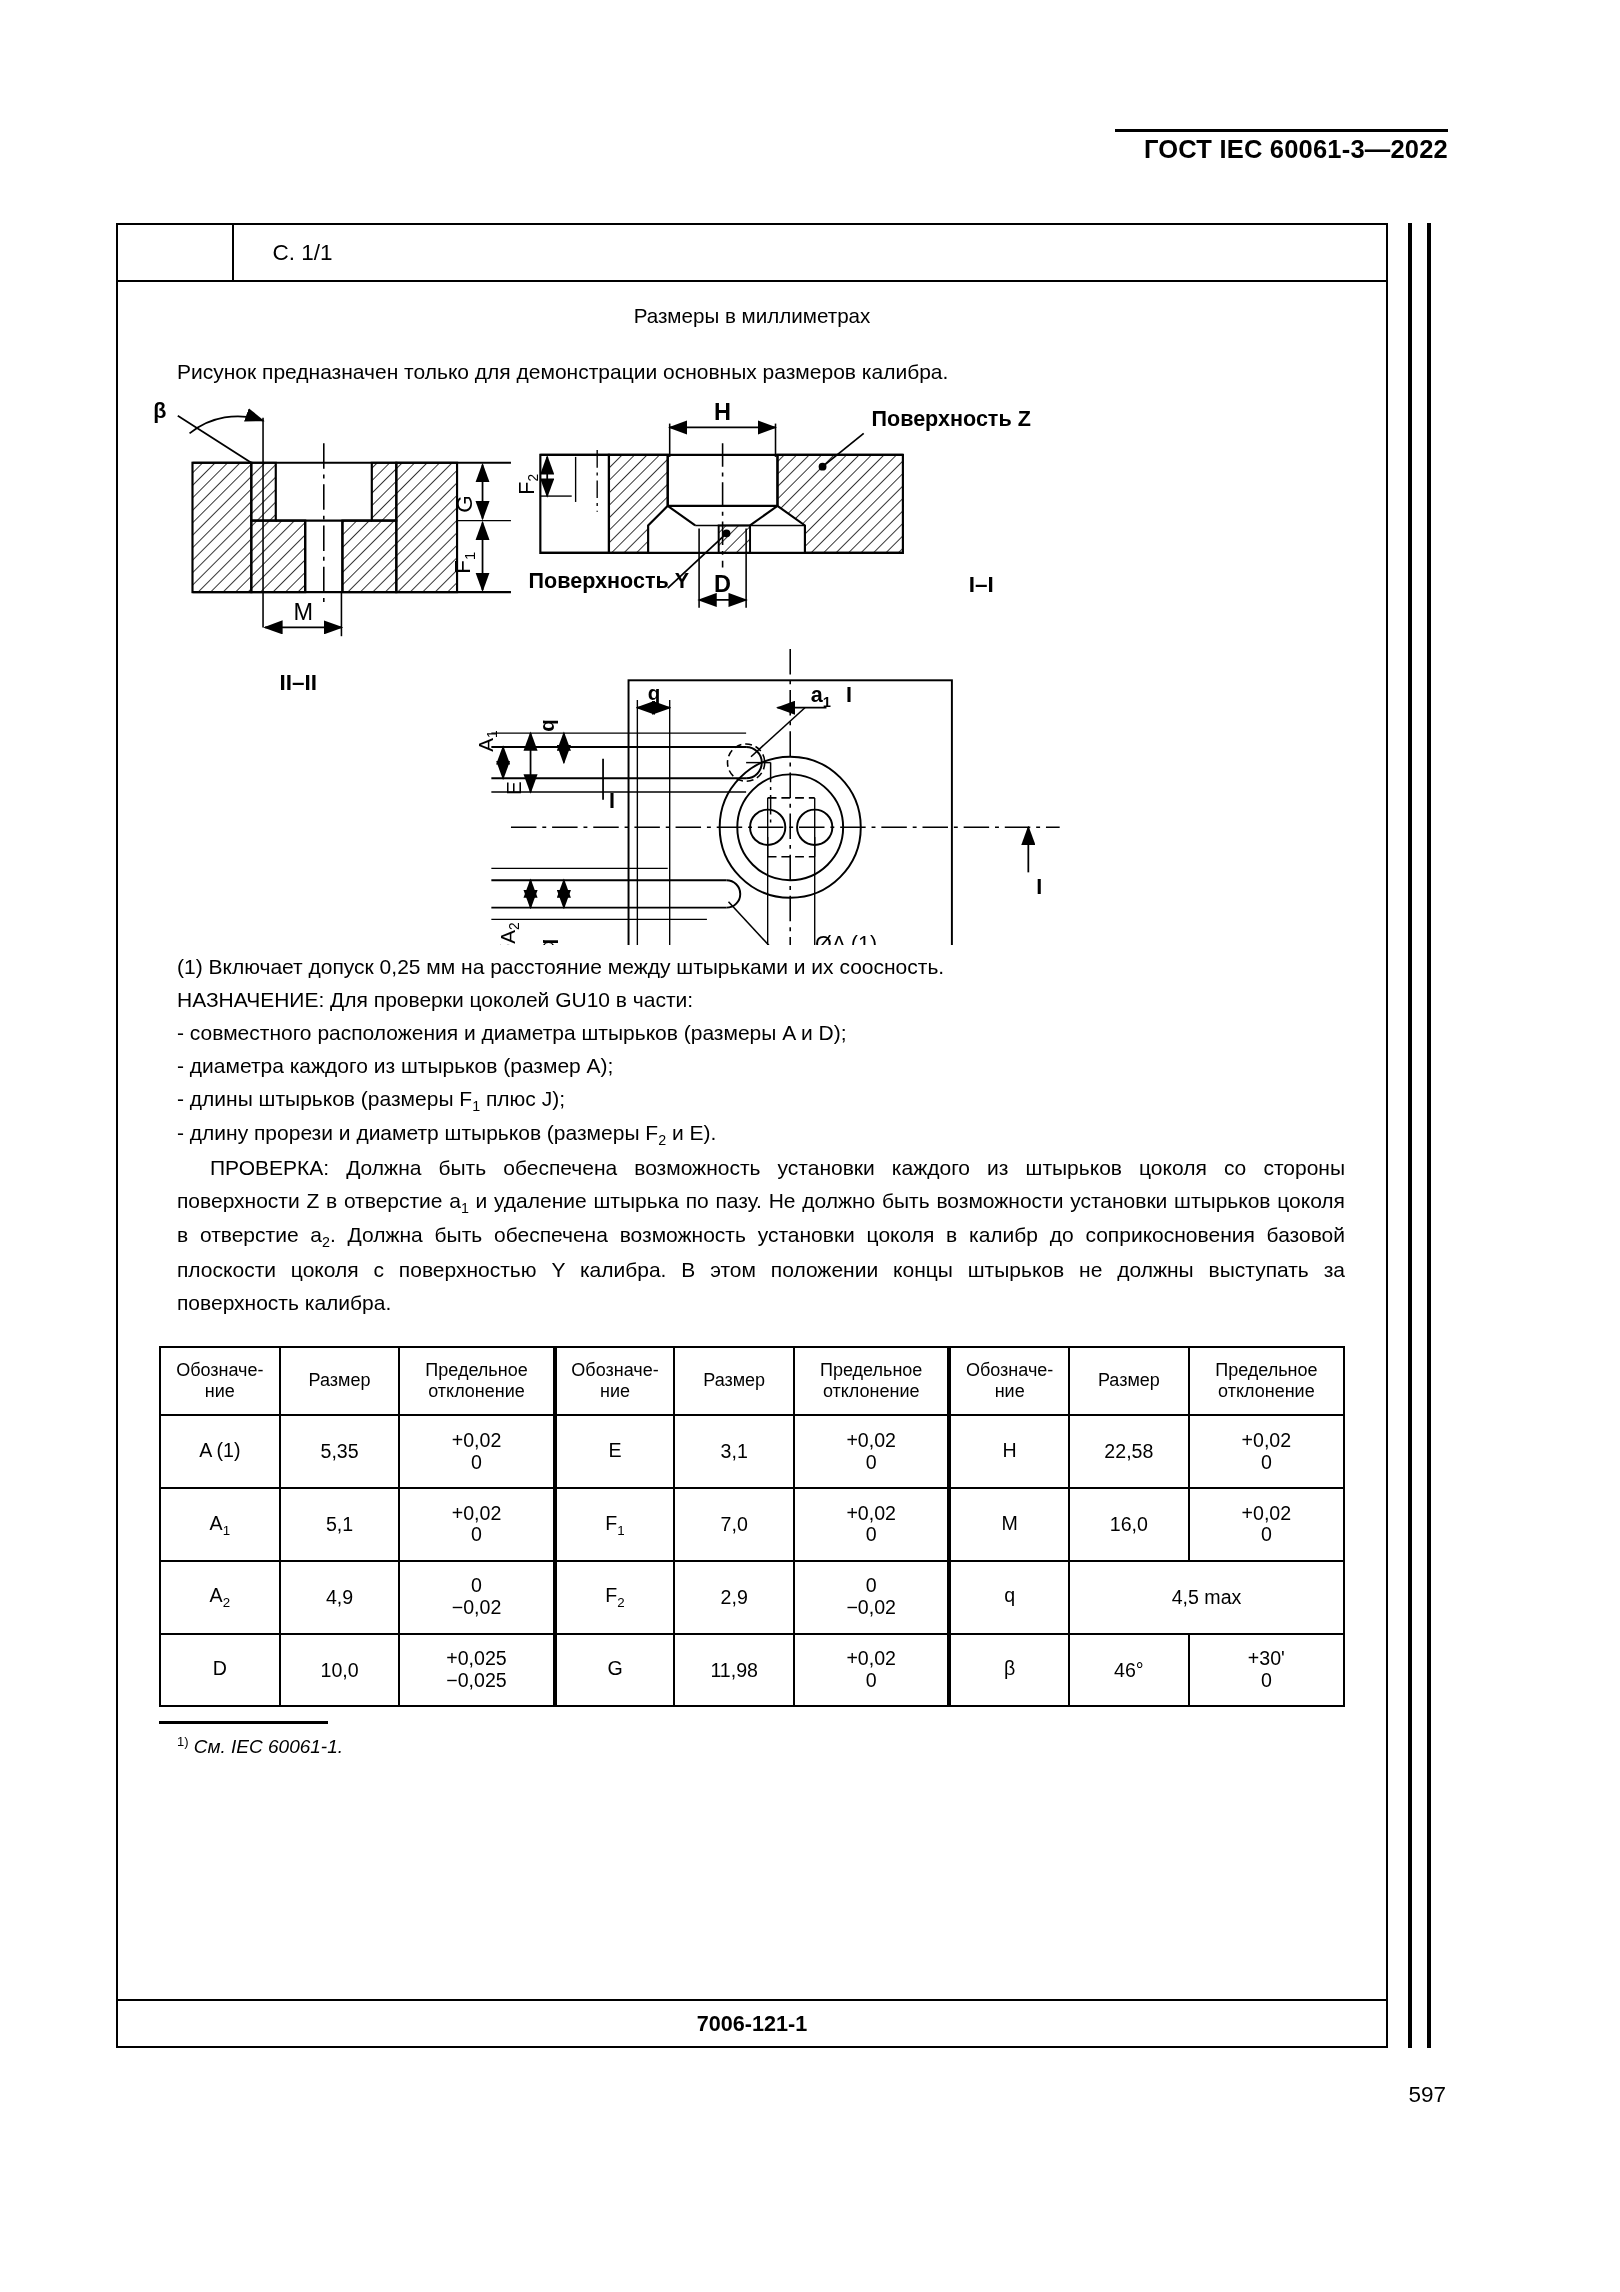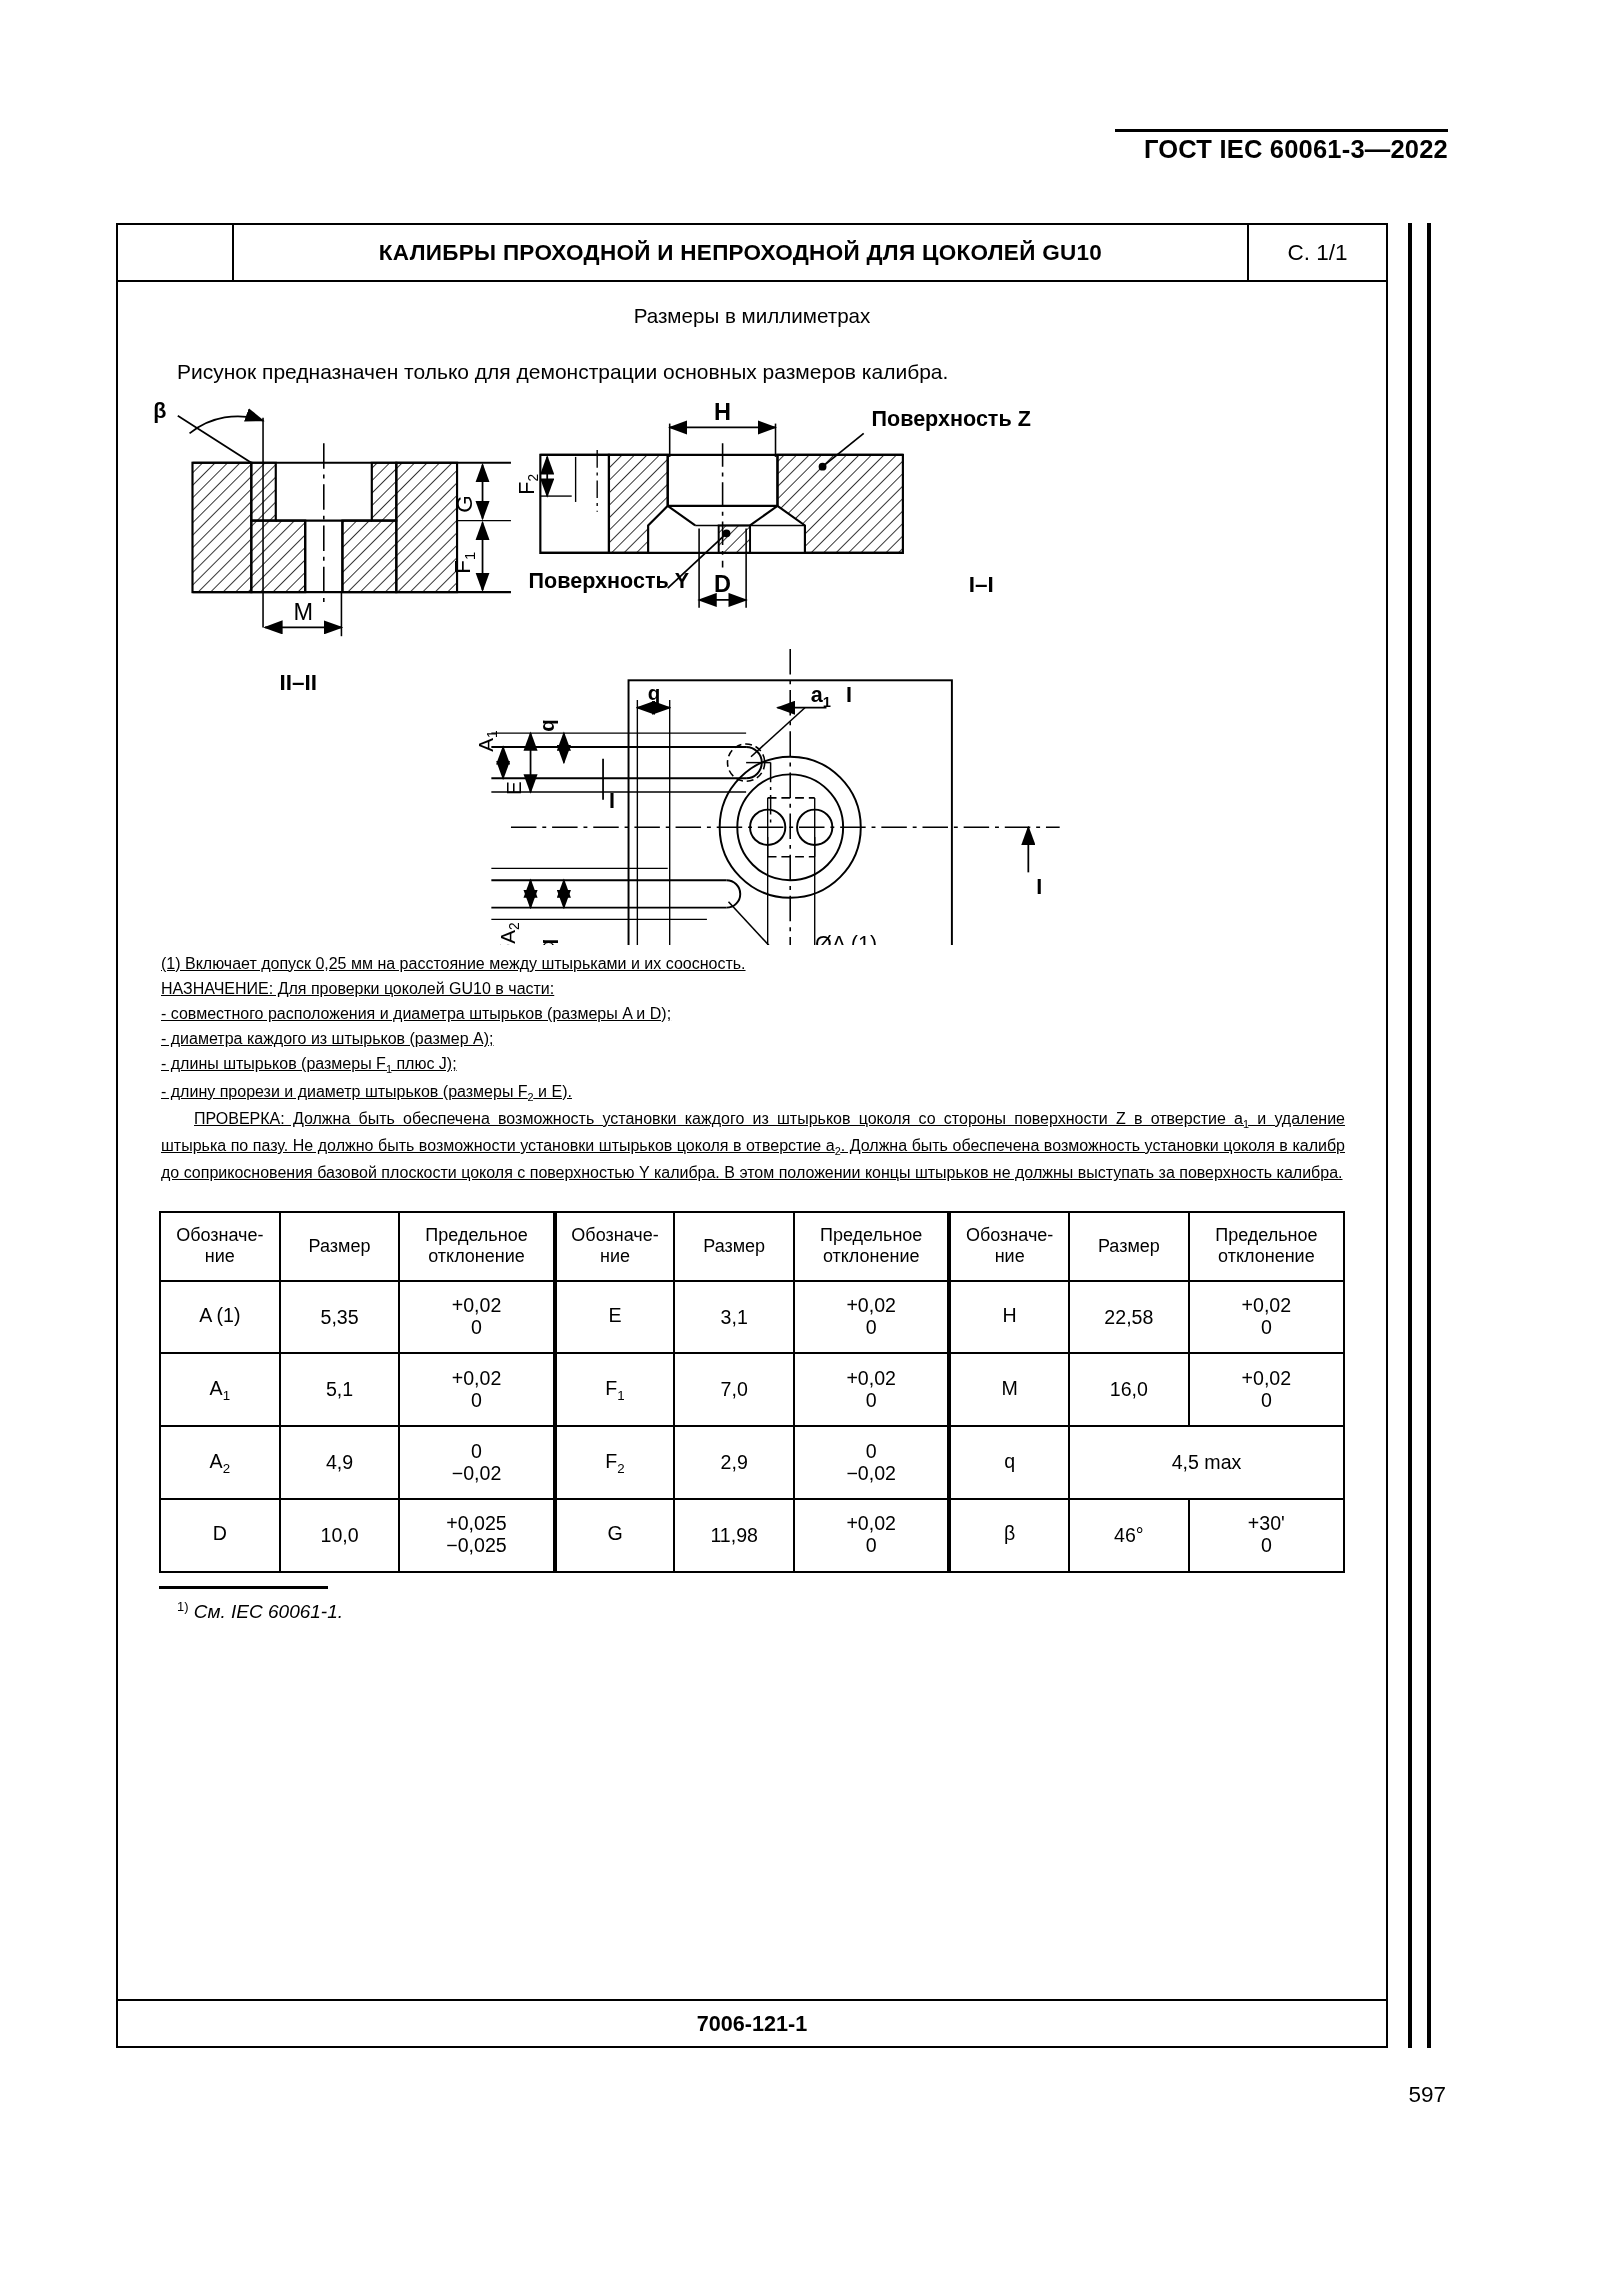--- a/index.html
+++ b/index.html
@@ -125,24 +125,23 @@
     position: relative;
     margin: 7.8px auto 0 auto;
     width: 1266px;
     height: 549px;
   }
   #drawing svg { display: block; }
 
   
   #prose {
     margin: 5.9px 0 0 0;
-    padding: 0 41px 0 43px;
-    font-size: 16px;
+    padding: 0 41px 0 59px;
+    font-size: 21px;
     line-height: 1.57;
-    text-decoration: underline;
   }
   #prose .ln { white-space: nowrap; }
   #prose .just {
     text-align: justify;
     text-align-last: left;
     white-space: normal;
   }
   #prose .indent { text-indent: 33px; }
 
   
@@ -225,21 +224,20 @@
 <div id="std-header-rule"></div>
 <div id="std-header">ГОСТ IEC 60061-3—2022</div>
 
 <div id="edge-rule-a"></div>
 <div id="edge-rule-b"></div>
 
 <div id="sheet">
 
   <div id="title-bar">
     <div id="title-cell-blank"></div>
-    <div id="title-cell-main">КАЛИБРЫ ПРОХОДНОЙ И НЕПРОХОДНОЙ ДЛЯ ЦОКОЛЕЙ GU10</div>
     <div id="title-cell-page">С. 1/1</div>
   </div>
 
   <div id="sheet-body">
 
     <div class="units-line">Размеры в миллиметрах</div>
 
     <div id="intro">
       <div>Рисунок предназначен только для демонстрации основных размеров калибра.</div>
     </div>

